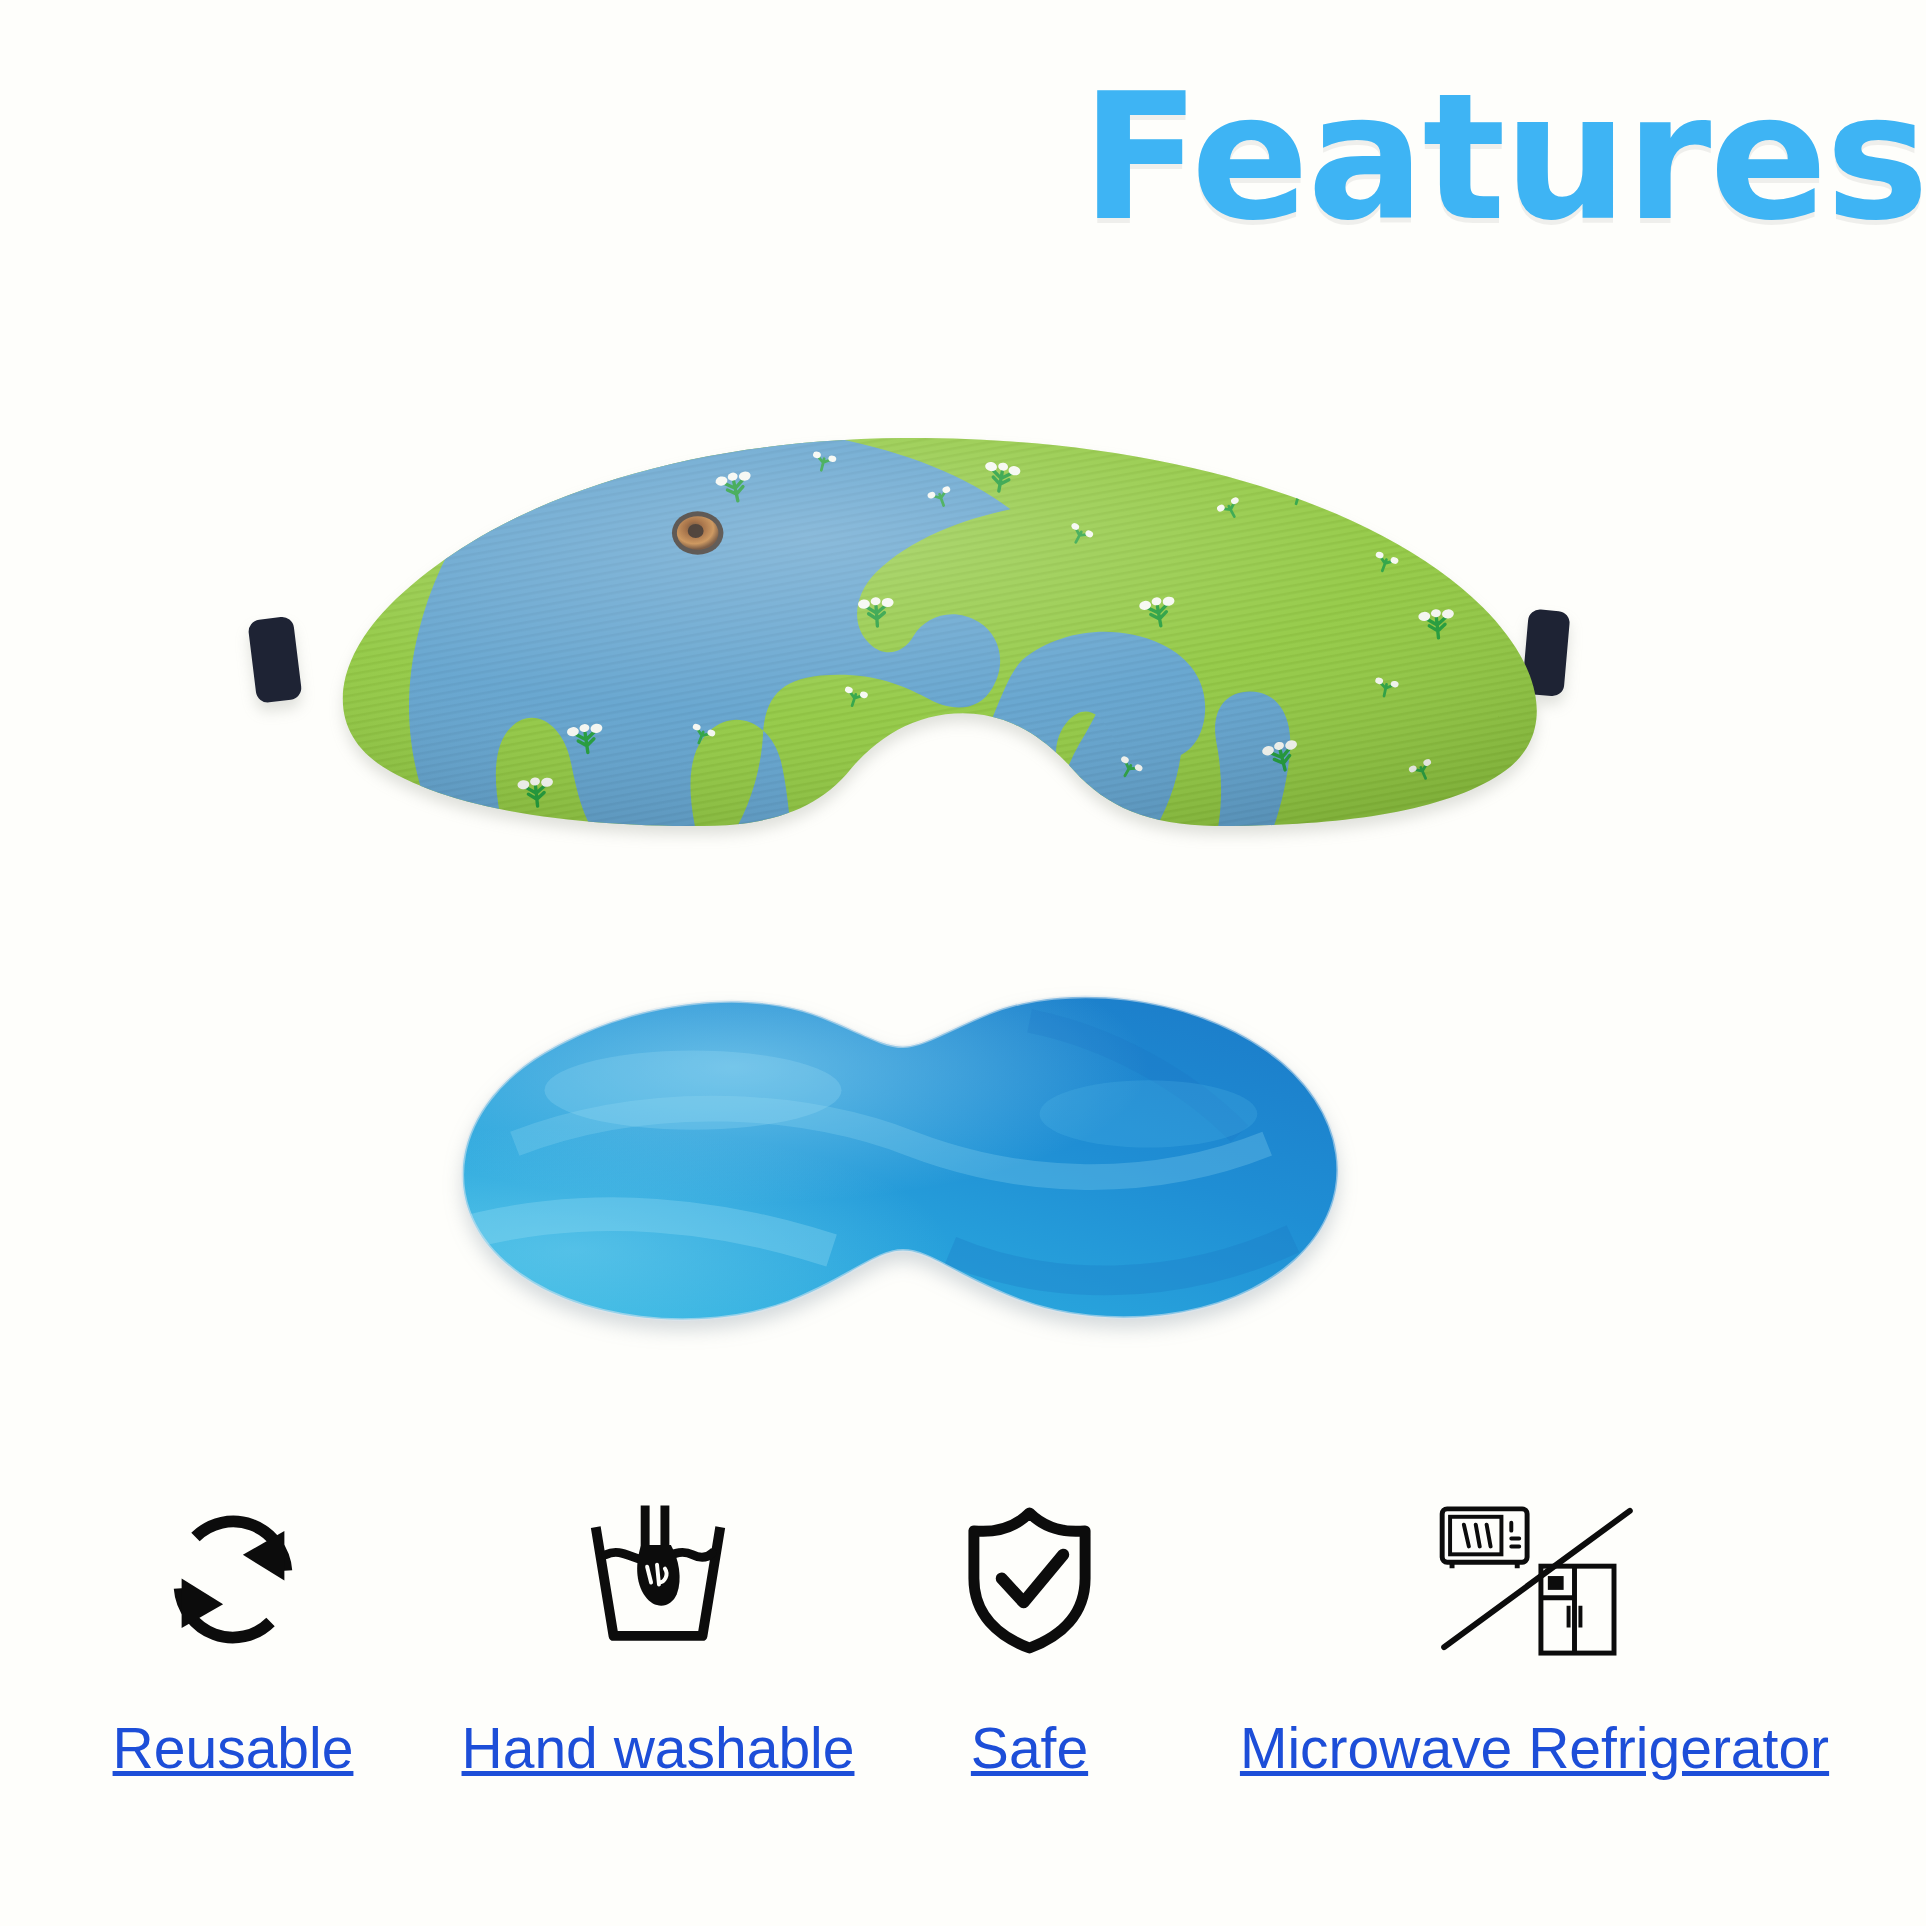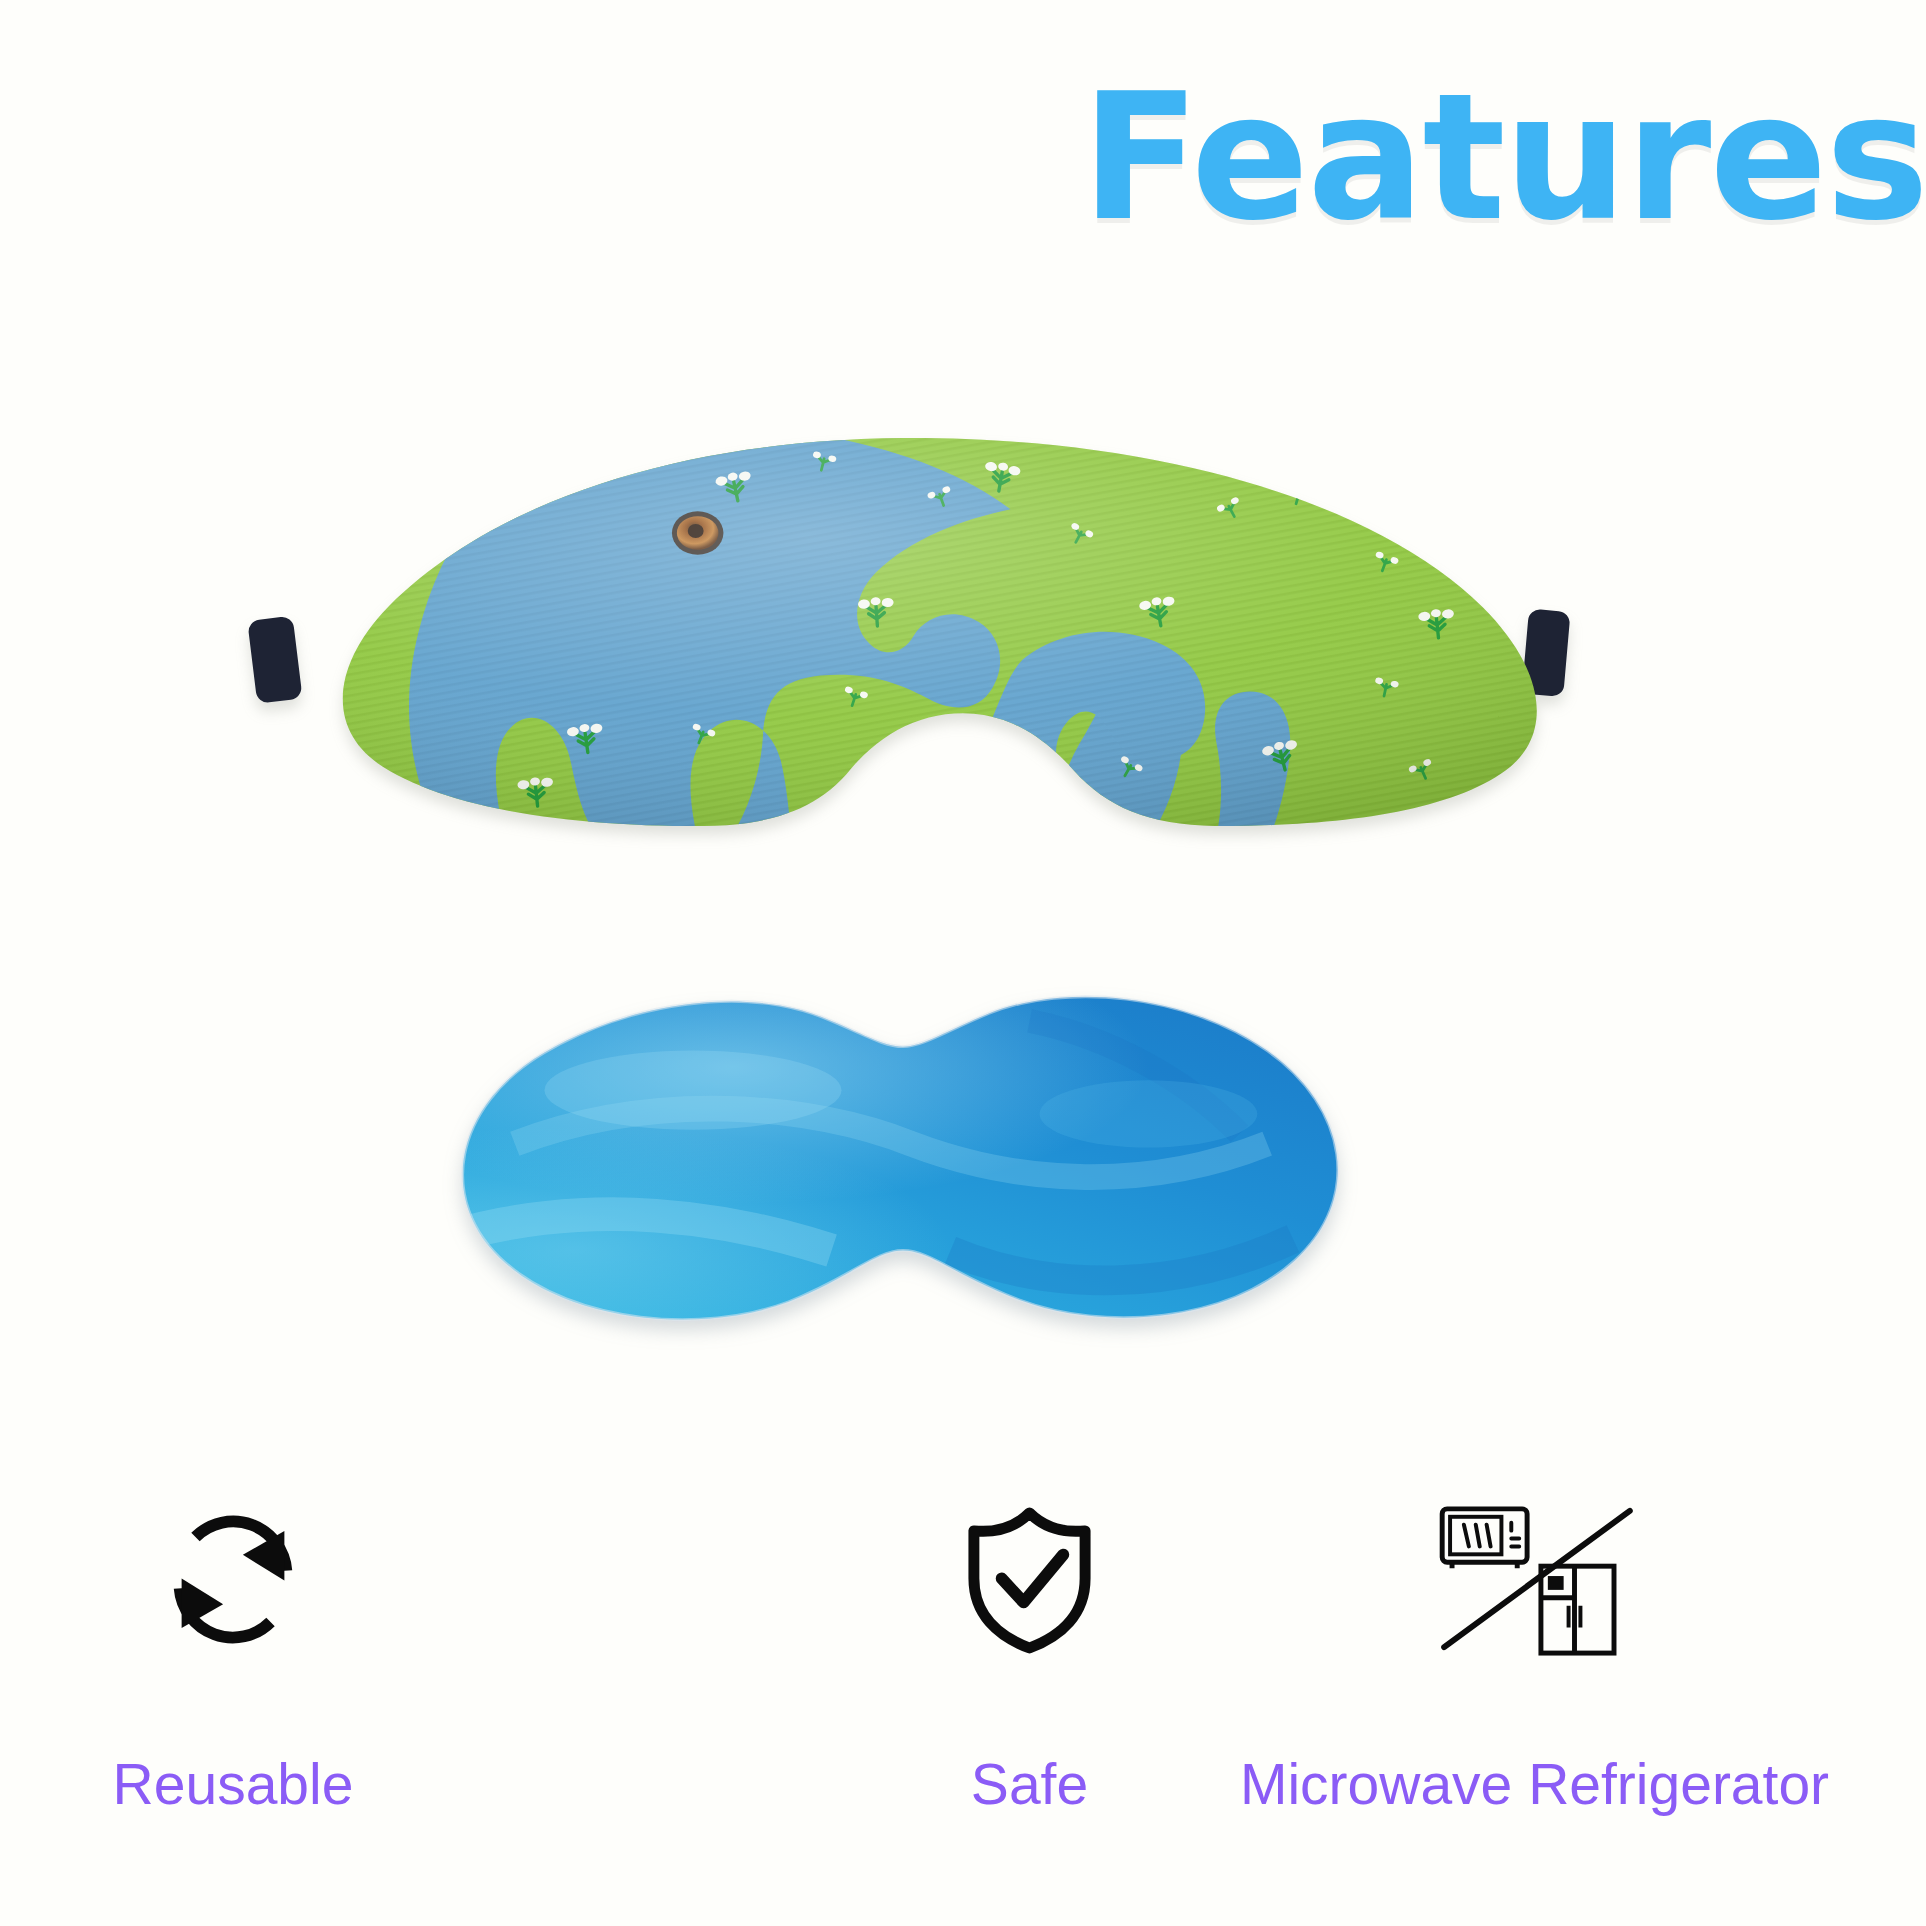--- a/index.html
+++ b/index.html
@@ -38,25 +38,26 @@
     filter:drop-shadow(0 10px 9px rgba(90,110,130,.25));}
 
   
   #features{
     position:absolute;left:0;top:1505px;width:1927px;height:356px;
   }
   .feat{position:absolute;text-align:center;}
   .feat .glyph{height:149px;display:flex;align-items:center;justify-content:center;}
   .feat .glyph svg{display:block;}
   .feat .cap{
-    margin-top:97px;
+    margin-top:61px;
     font-size:57px;
-    color:#8b5cf6;
+    color:#1d4ed8;
     font-family:"Liberation Sans", sans-serif;
     white-space:nowrap;
+    text-decoration:underline;
   }
 
   #feat-reusable{left:40px;  top:0; width:386px;}
   #feat-wash    {left:450px; top:0; width:416px;}
   #feat-safe    {left:896px; top:0; width:267px;}
   #feat-micro   {left:1178px;top:0; width:713px;}
   #feat-micro .cap{font-size:57px;}
   #feat-micro .glyph{justify-content:center;}
 </style>
 </head>
@@ -272,20 +273,35 @@
         <svg width="158" height="149" viewBox="0 0 160 150" xmlns="http://www.w3.org/2000/svg">
           <path d="M 26 84 A 54 54 0 0 0 118 118" fill="none" stroke="#0C0C0C" stroke-width="12" stroke-linecap="butt"></path>
           <path d="M 134 66 A 54 54 0 0 0 42 32" fill="none" stroke="#0C0C0C" stroke-width="12" stroke-linecap="butt"></path>
           <polygon points="132,26 132,76 90,50" fill="#0C0C0C"></polygon>
           <polygon points="28,124 28,74 70,100" fill="#0C0C0C"></polygon>
         </svg>
       </div>
       <div class="cap">Reusable</div>
     </div>
 
+    <div class="feat" id="feat-wash">
+      <div class="glyph">
+        <svg width="168" height="149" viewBox="0 0 170 150" xmlns="http://www.w3.org/2000/svg">
+
+          <path d="M 22 22 L 40 132 L 130 132 L 148 22" fill="none" stroke="#0C0C0C" stroke-width="10" stroke-linejoin="round"></path>
+
+          <path d="M 32 50 C 48 42 60 56 76 56 C 92 56 104 42 120 50 C 130 55 136 52 140 48" fill="none" stroke="#0C0C0C" stroke-width="9" stroke-linecap="round"></path>
+
+          <path d="M 72 0 L 72 44 M 92 0 L 92 44" stroke="#0C0C0C" stroke-width="9" fill="none"></path>
+          <path d="M 68 40 C 62 58 62 78 72 92 C 82 106 98 104 104 90 C 110 74 106 54 98 40 Z" fill="#0C0C0C"></path>
+          <path d="M 74 62 L 78 78 M 84 60 L 86 80 M 92 64 C 96 70 92 78 86 78" stroke="#FEFEFB" stroke-width="4" fill="none" stroke-linecap="round"></path>
+        </svg>
+      </div>
+      <div class="cap">Hand washable</div>
+    </div>
 
     <div class="feat" id="feat-micro">
       <div class="glyph">
         <svg width="198" height="158" viewBox="0 0 200 160" xmlns="http://www.w3.org/2000/svg">
 
           <g>
             <rect x="6" y="8" width="86" height="54" rx="5" fill="none" stroke="#0C0C0C" stroke-width="5"></rect>
             <rect x="14" y="16" width="52" height="38" fill="none" stroke="#0C0C0C" stroke-width="4"></rect>
             <path d="M 28 24 L 33 46 M 40 24 L 44 46 M 51 24 L 55 46" stroke="#0C0C0C" stroke-width="4" fill="none" stroke-linecap="round"></path>
             <path d="M 76 22 L 76 30 M 76 38 L 84 38 M 76 46 L 84 46" stroke="#0C0C0C" stroke-width="4" fill="none" stroke-linecap="round"></path>

